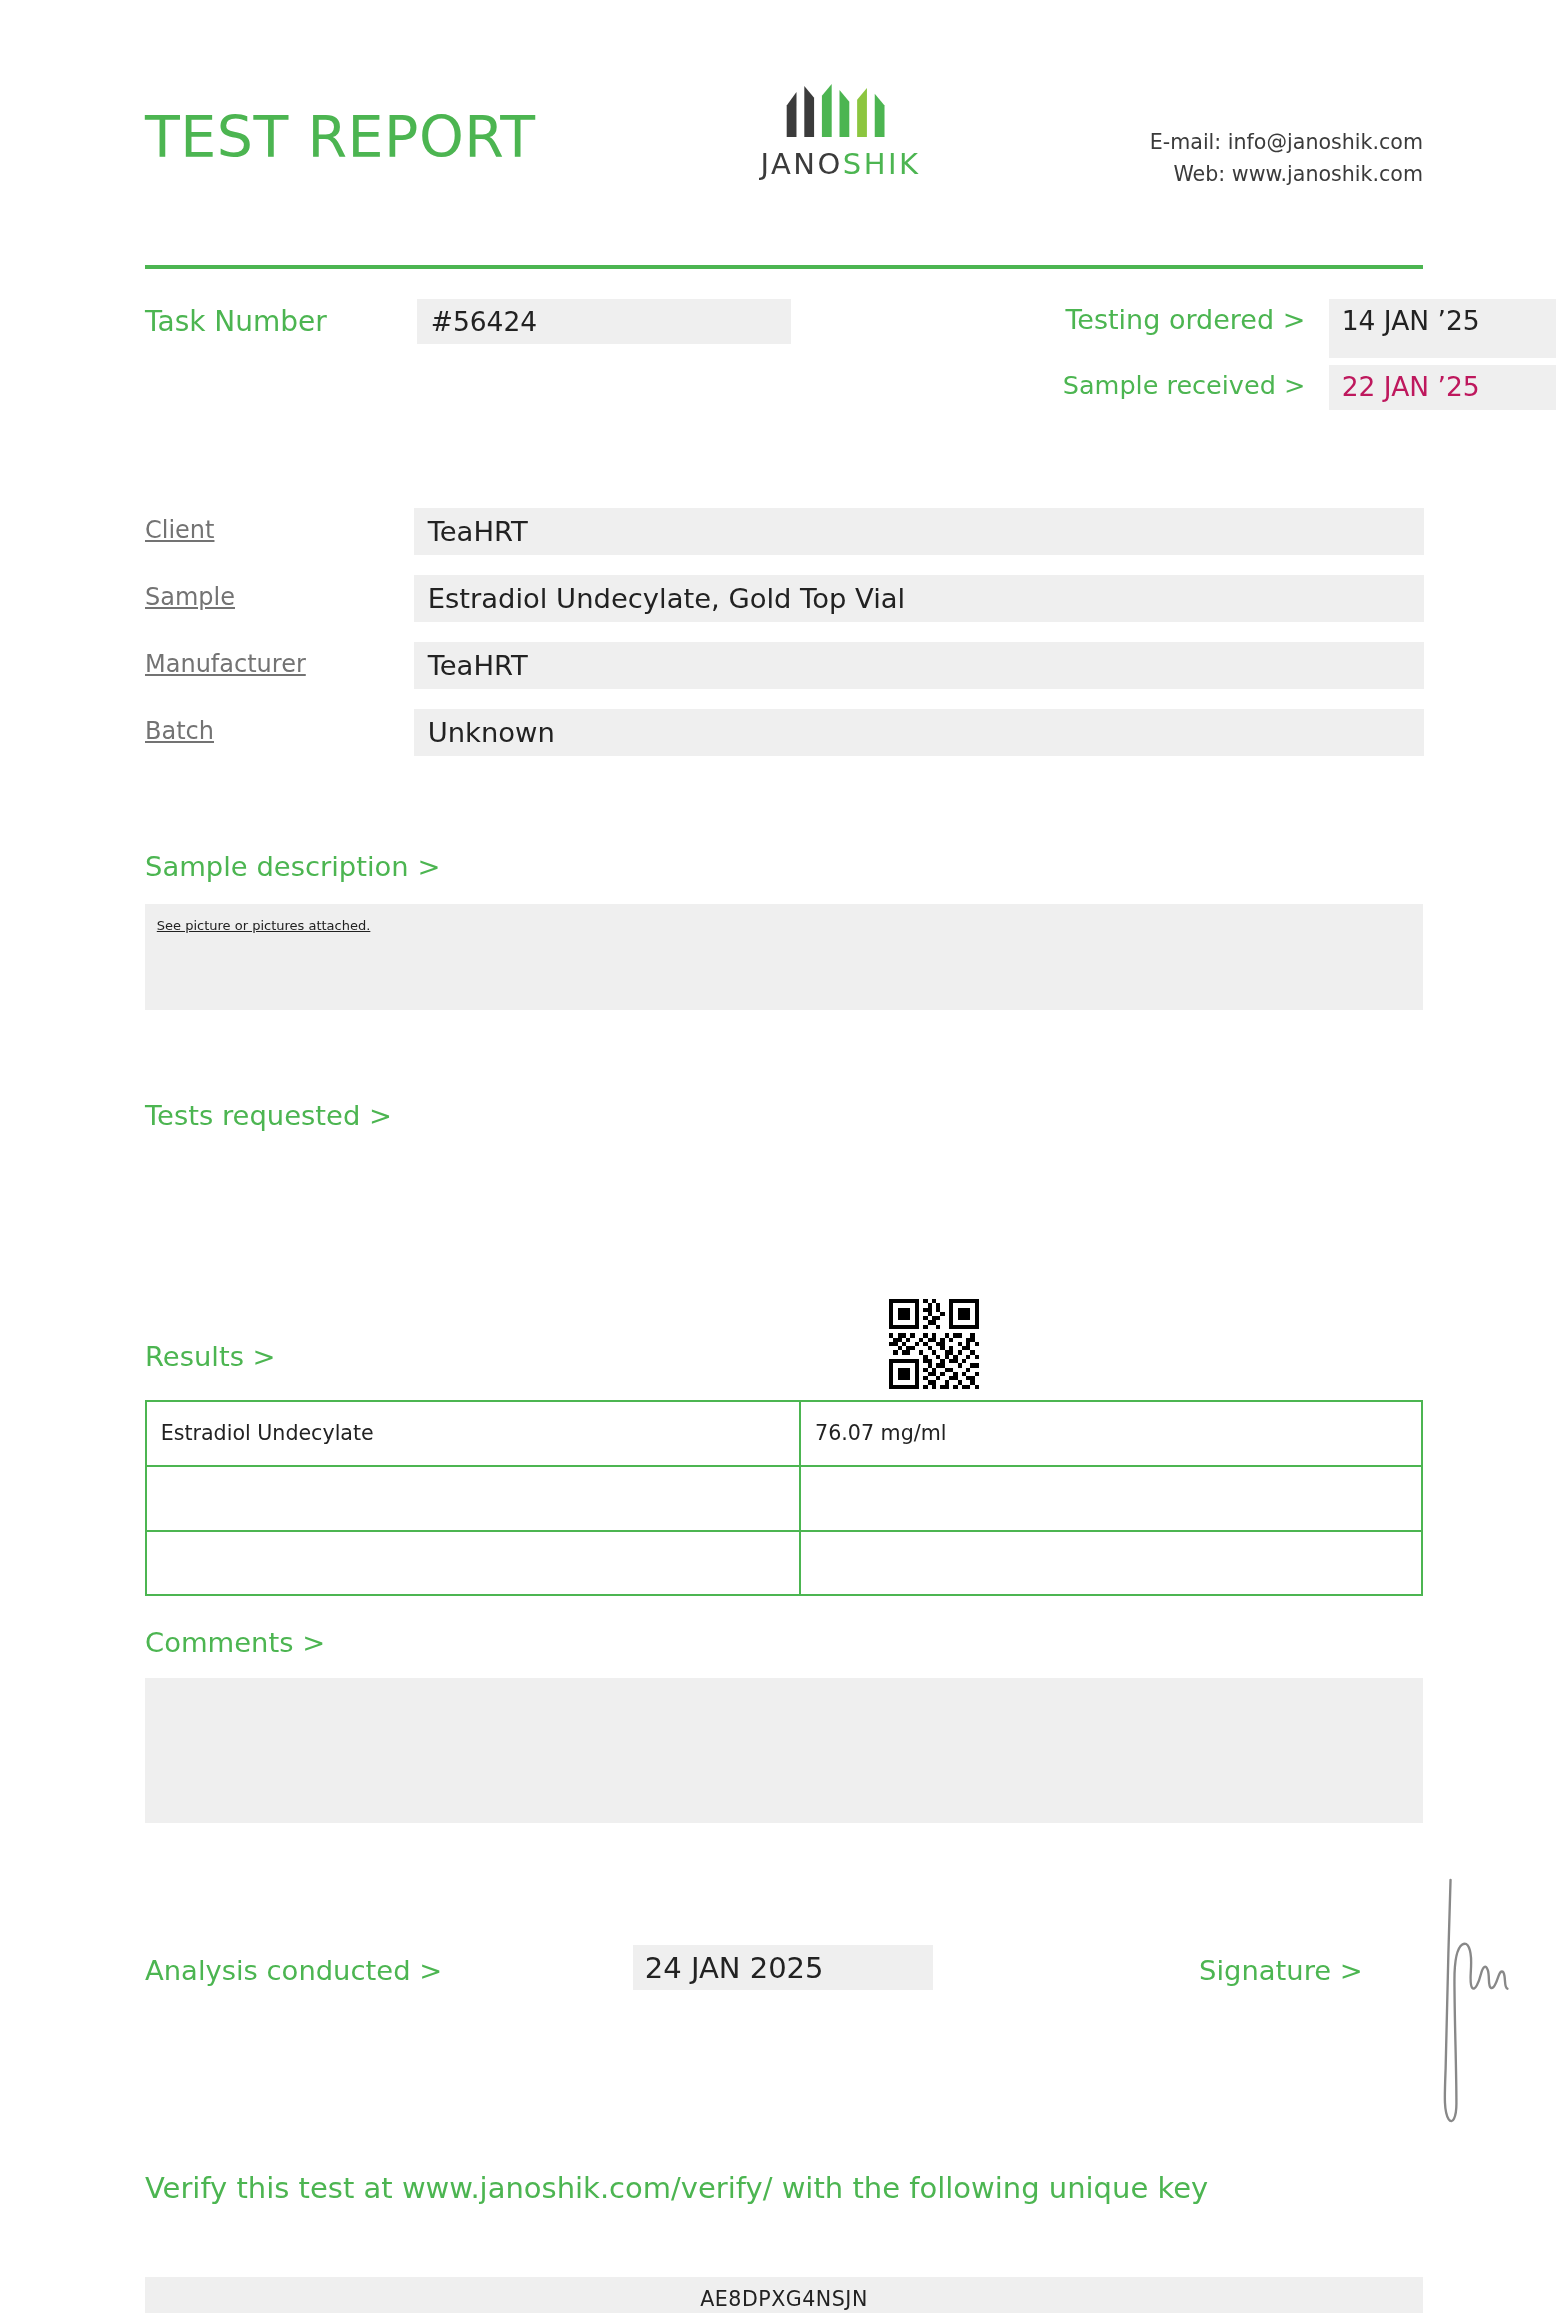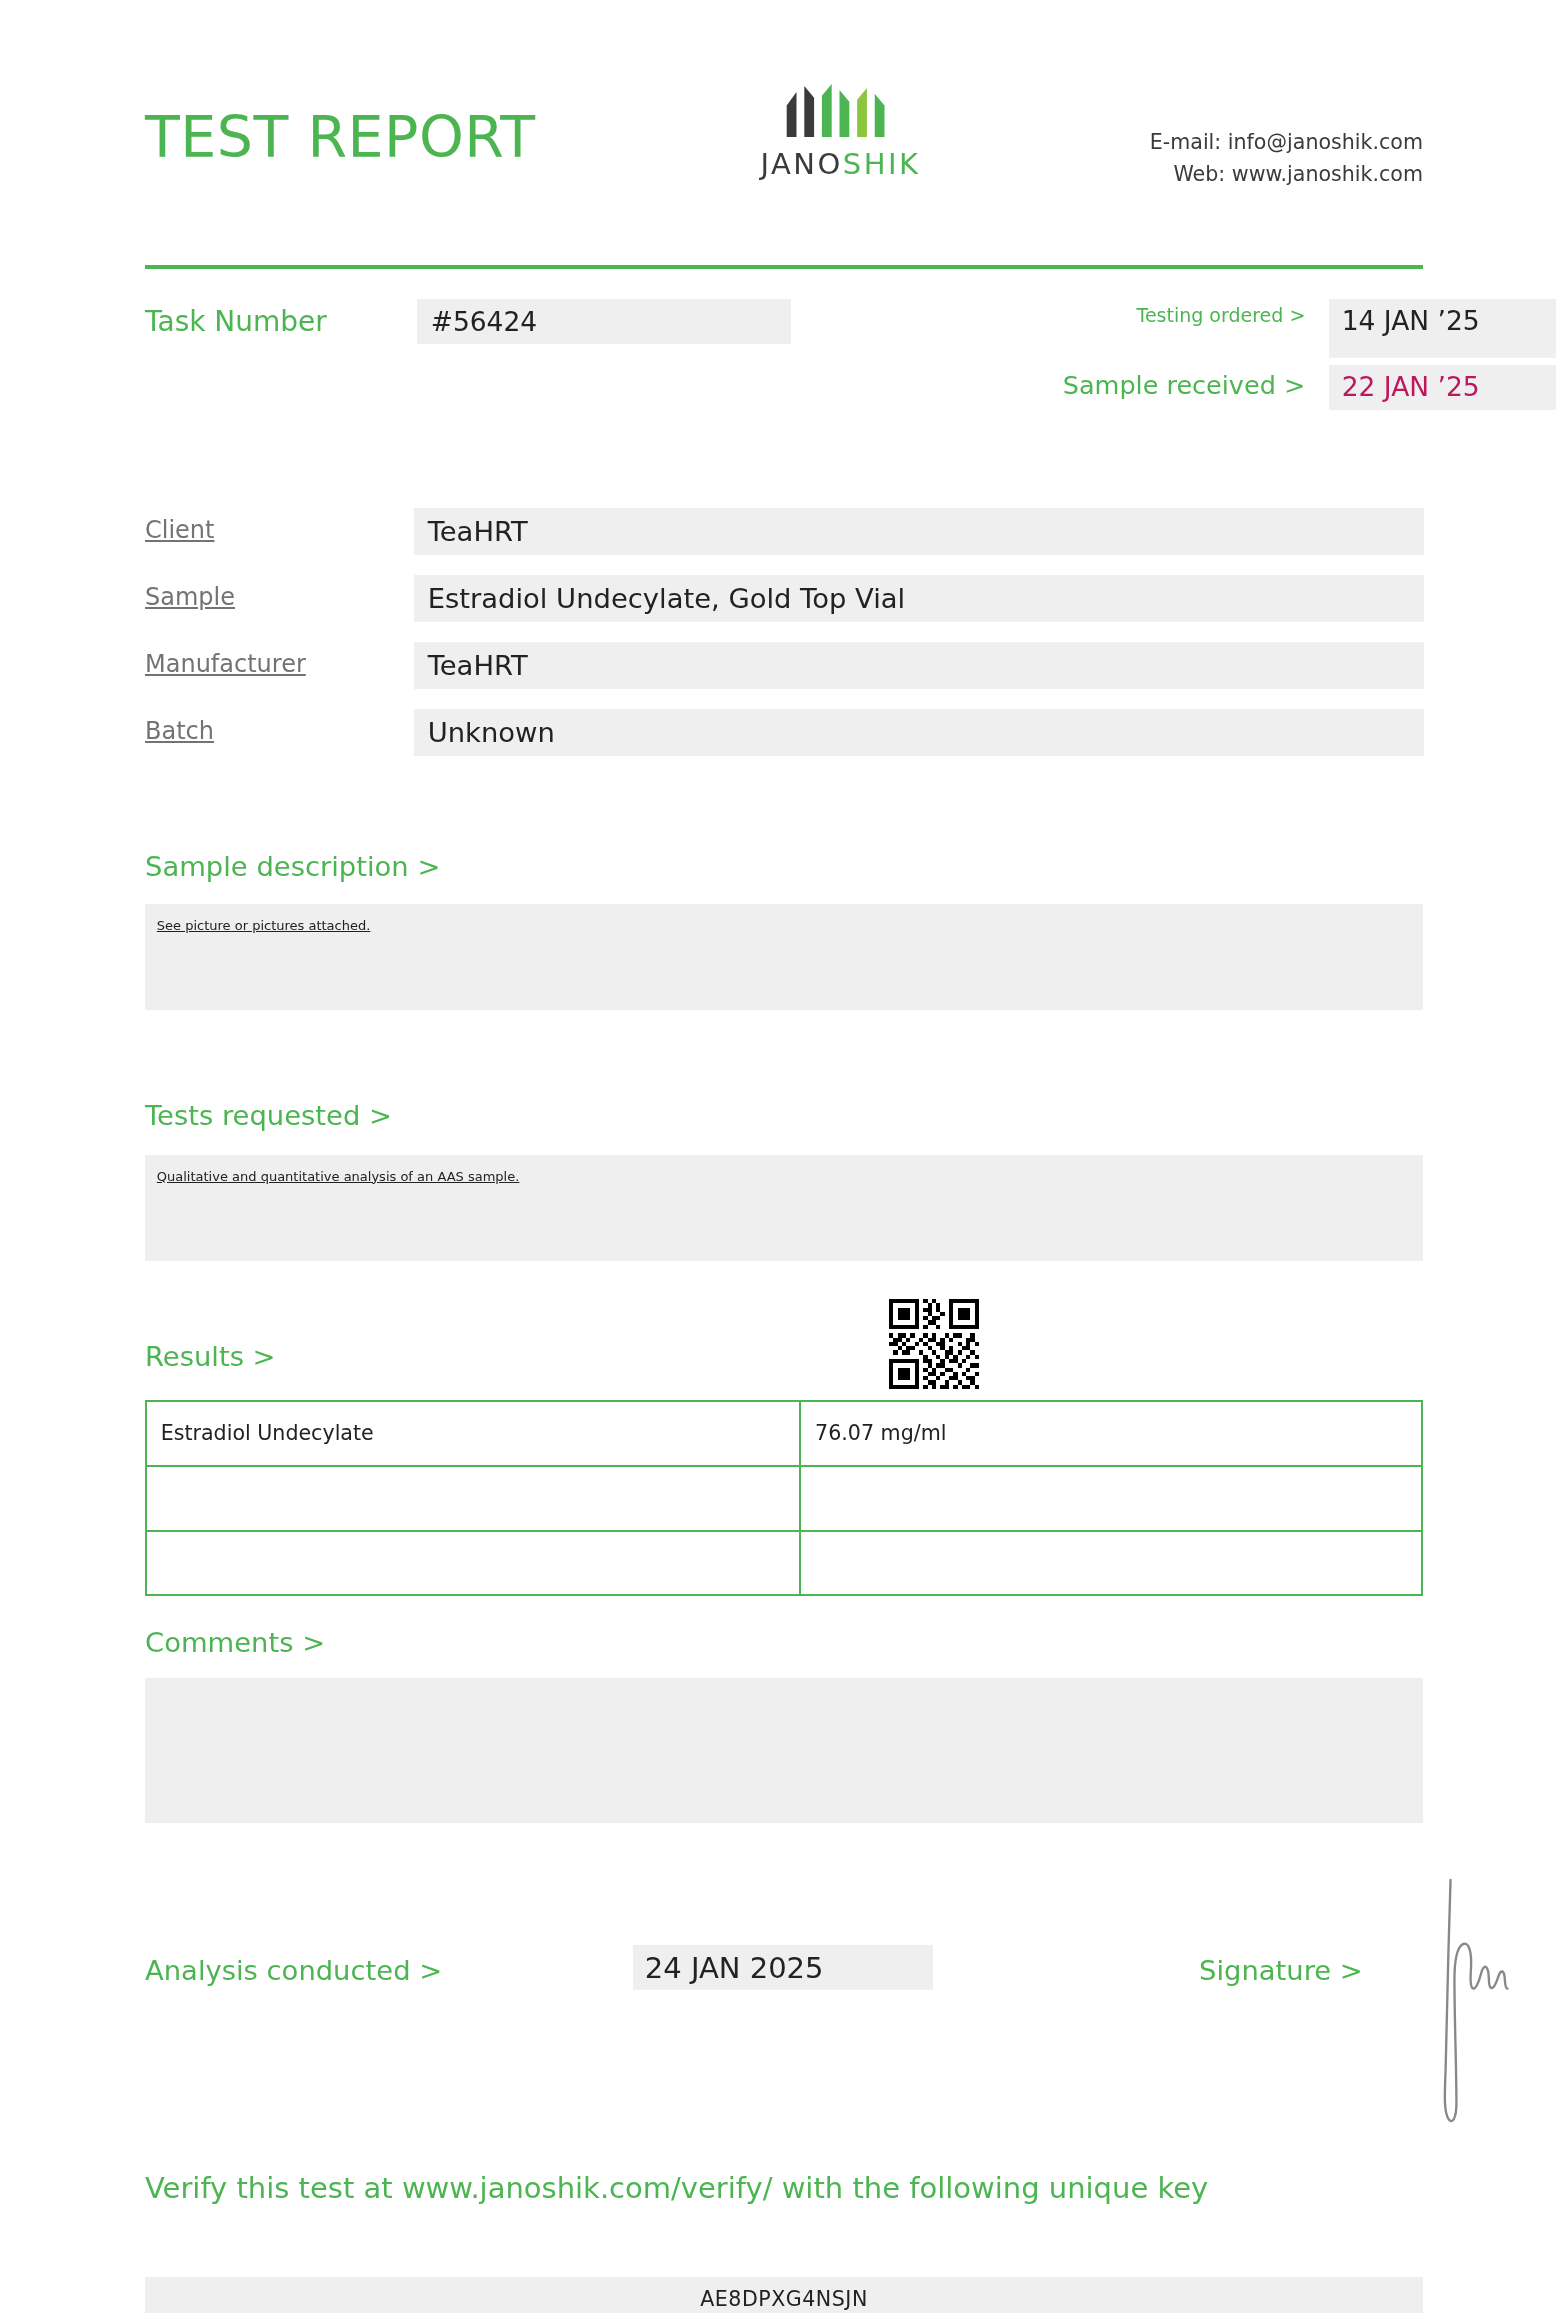--- a/index.html
+++ b/index.html
@@ -111,21 +111,21 @@
     background: #efefef;
     font-size: 26.5px;
     color: #222;
     padding: 6.9px 13.7px;
     box-sizing: border-box;
   }
   .ordered-label {
     position: absolute;
     left: 686px;
     top: 4.9px;
-    font-size: 19px;
+    font-size: 27px;
     color: #4cb551;
     width: 490px;
     text-align: right;
     padding-right: 15.7px;
     box-sizing: border-box;
   }
   .ordered-value {
     position: absolute;
     left: 1184px;
     top: 0px;
@@ -370,21 +370,20 @@
       <div class="field-row">
         <div class="field-label">Batch</div>
         <div class="field-value">Unknown</div>
       </div>
     </div>
 
     <div class="section-title" id="sample-desc-title">Sample description &gt;</div>
     <div class="block-text" id="sample-desc-box">See picture or pictures attached.</div>
 
     <div class="section-title" id="tests-req-title">Tests requested &gt;</div>
-    <div class="block-text" id="tests-req-box">Qualitative and quantitative analysis of an AAS sample.</div>
 
     <div class="section-title" id="results-title">Results &gt;</div>
 
     <svg class="qr" viewBox="0 0 21 21" shape-rendering="crispEdges">
       <rect width="21" height="21" fill="#ffffff"></rect>
       <g fill="#000000">
         <rect x="0" y="0" width="7" height="1"></rect>
           <rect x="0" y="6" width="7" height="1"></rect>
         <rect x="0" y="0" width="1" height="7"></rect>
           <rect x="6" y="0" width="1" height="7"></rect>

